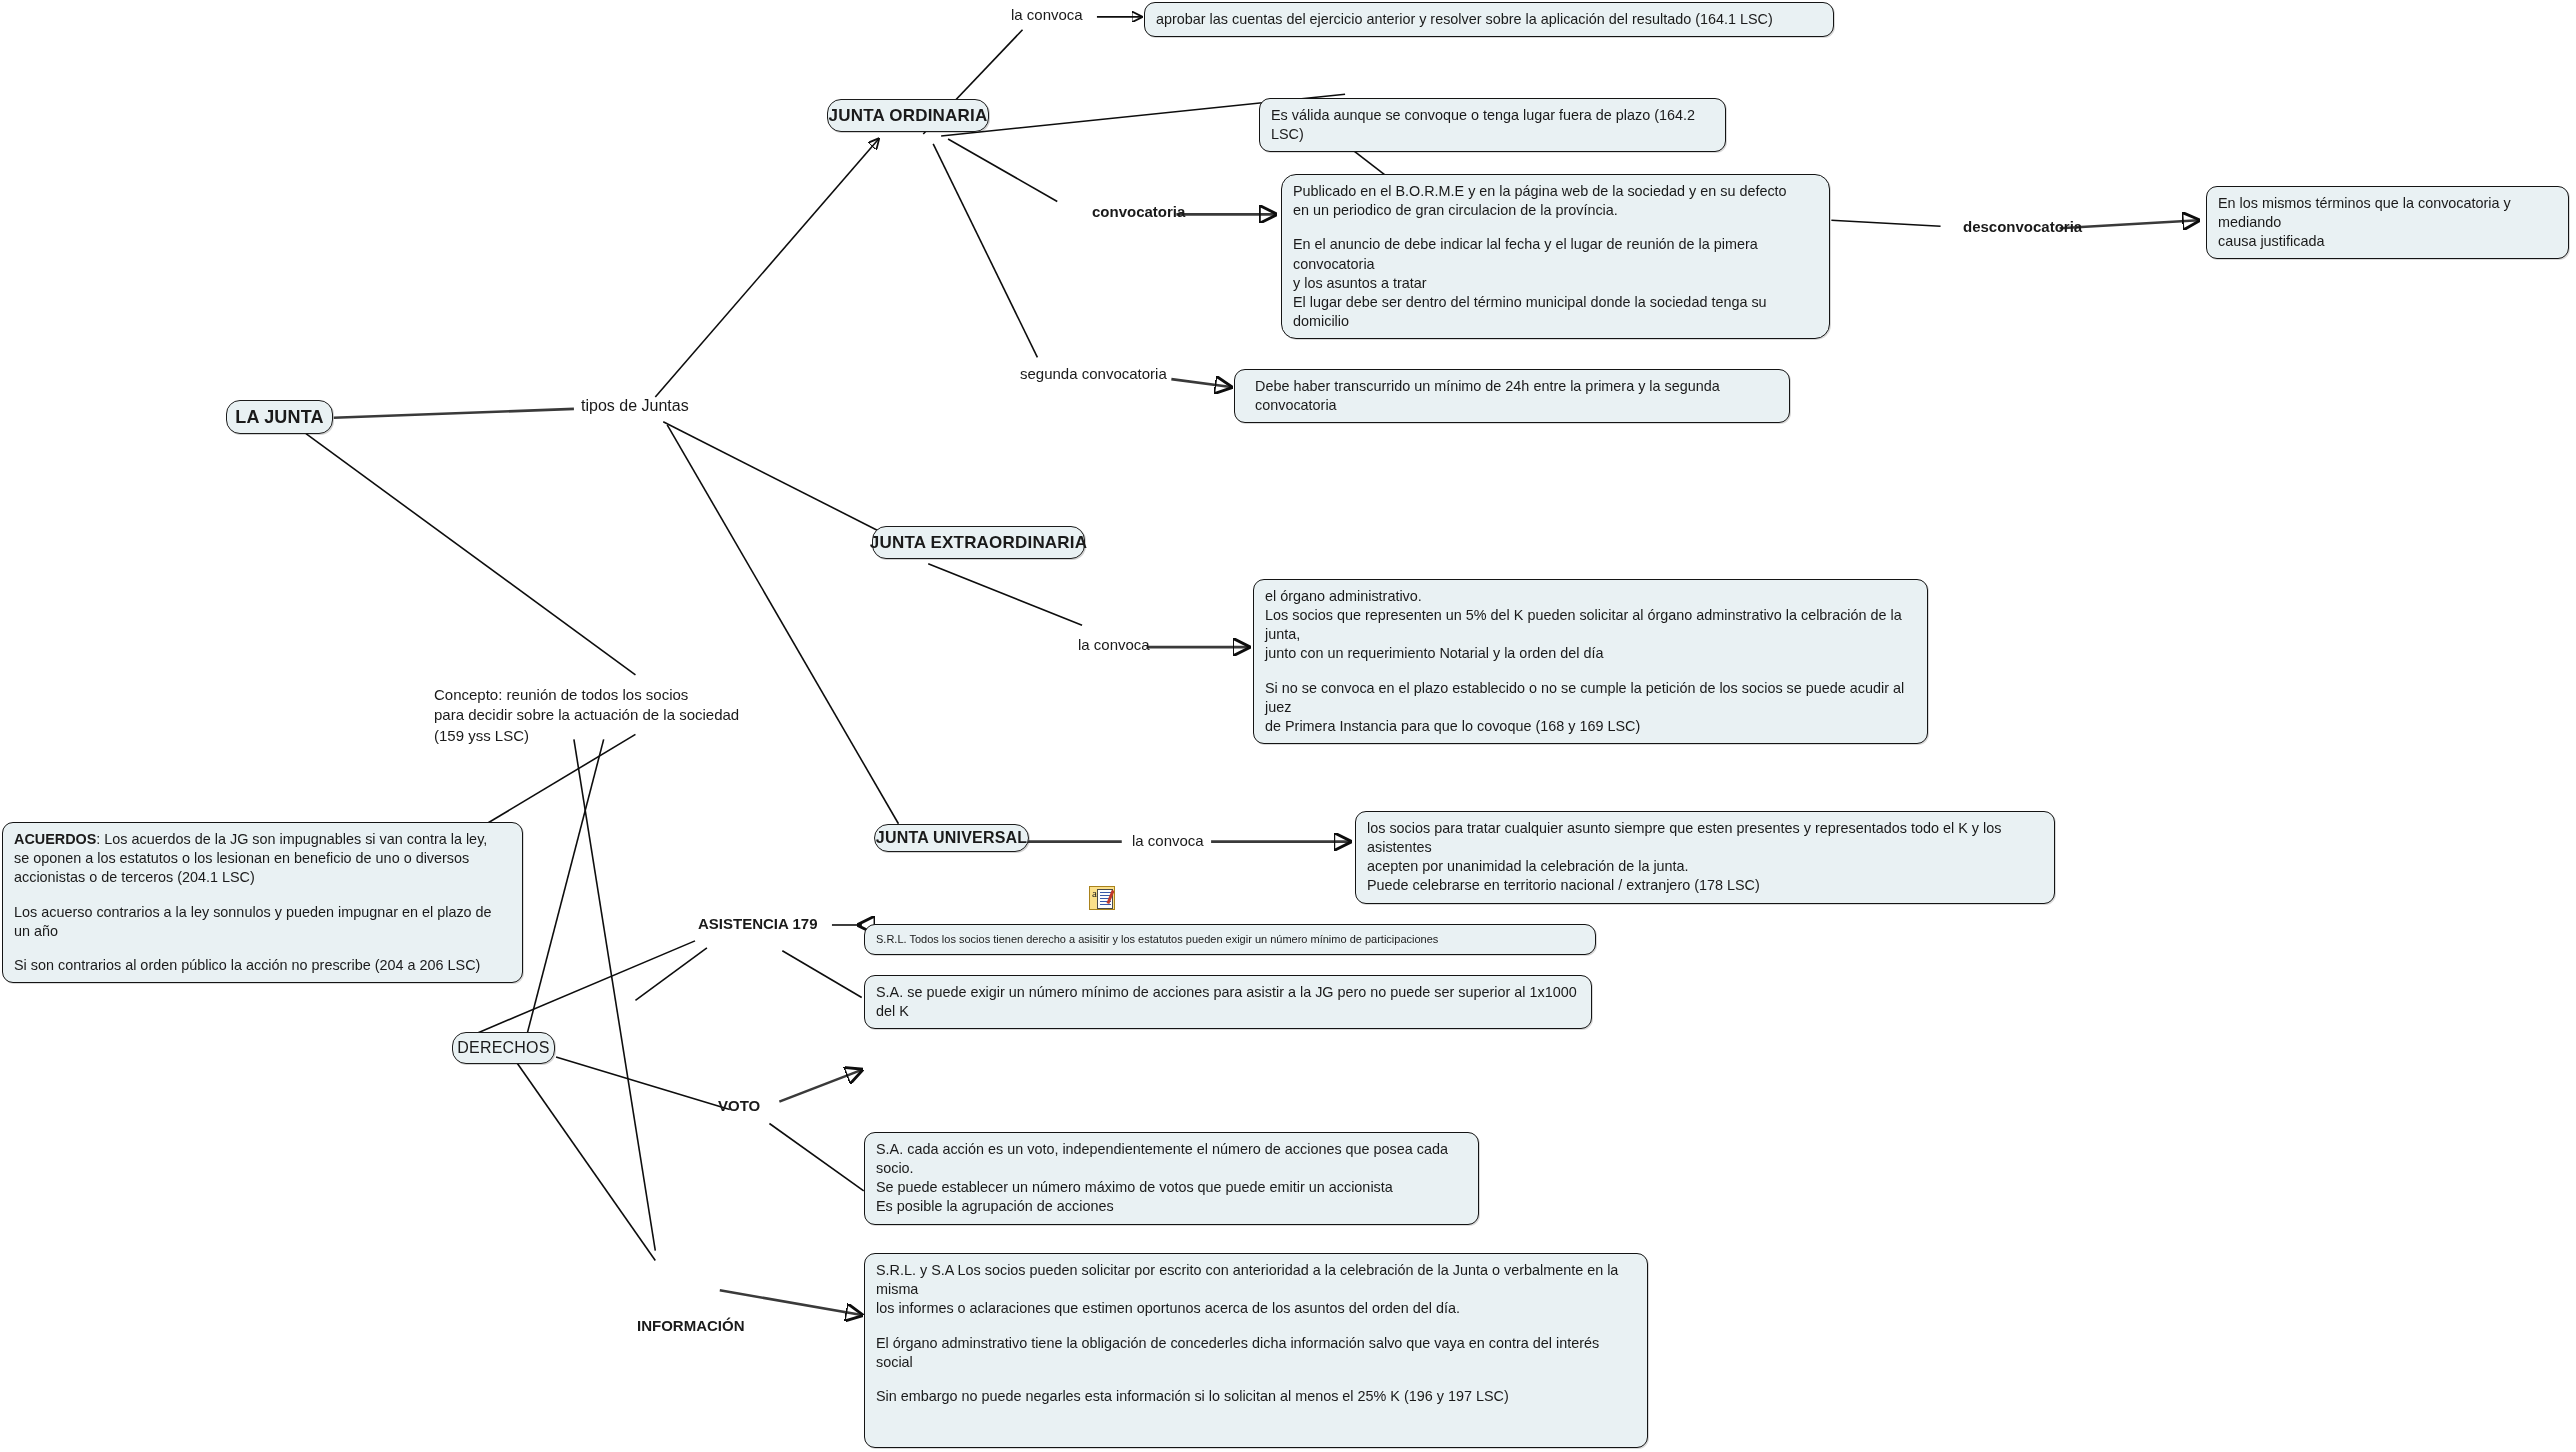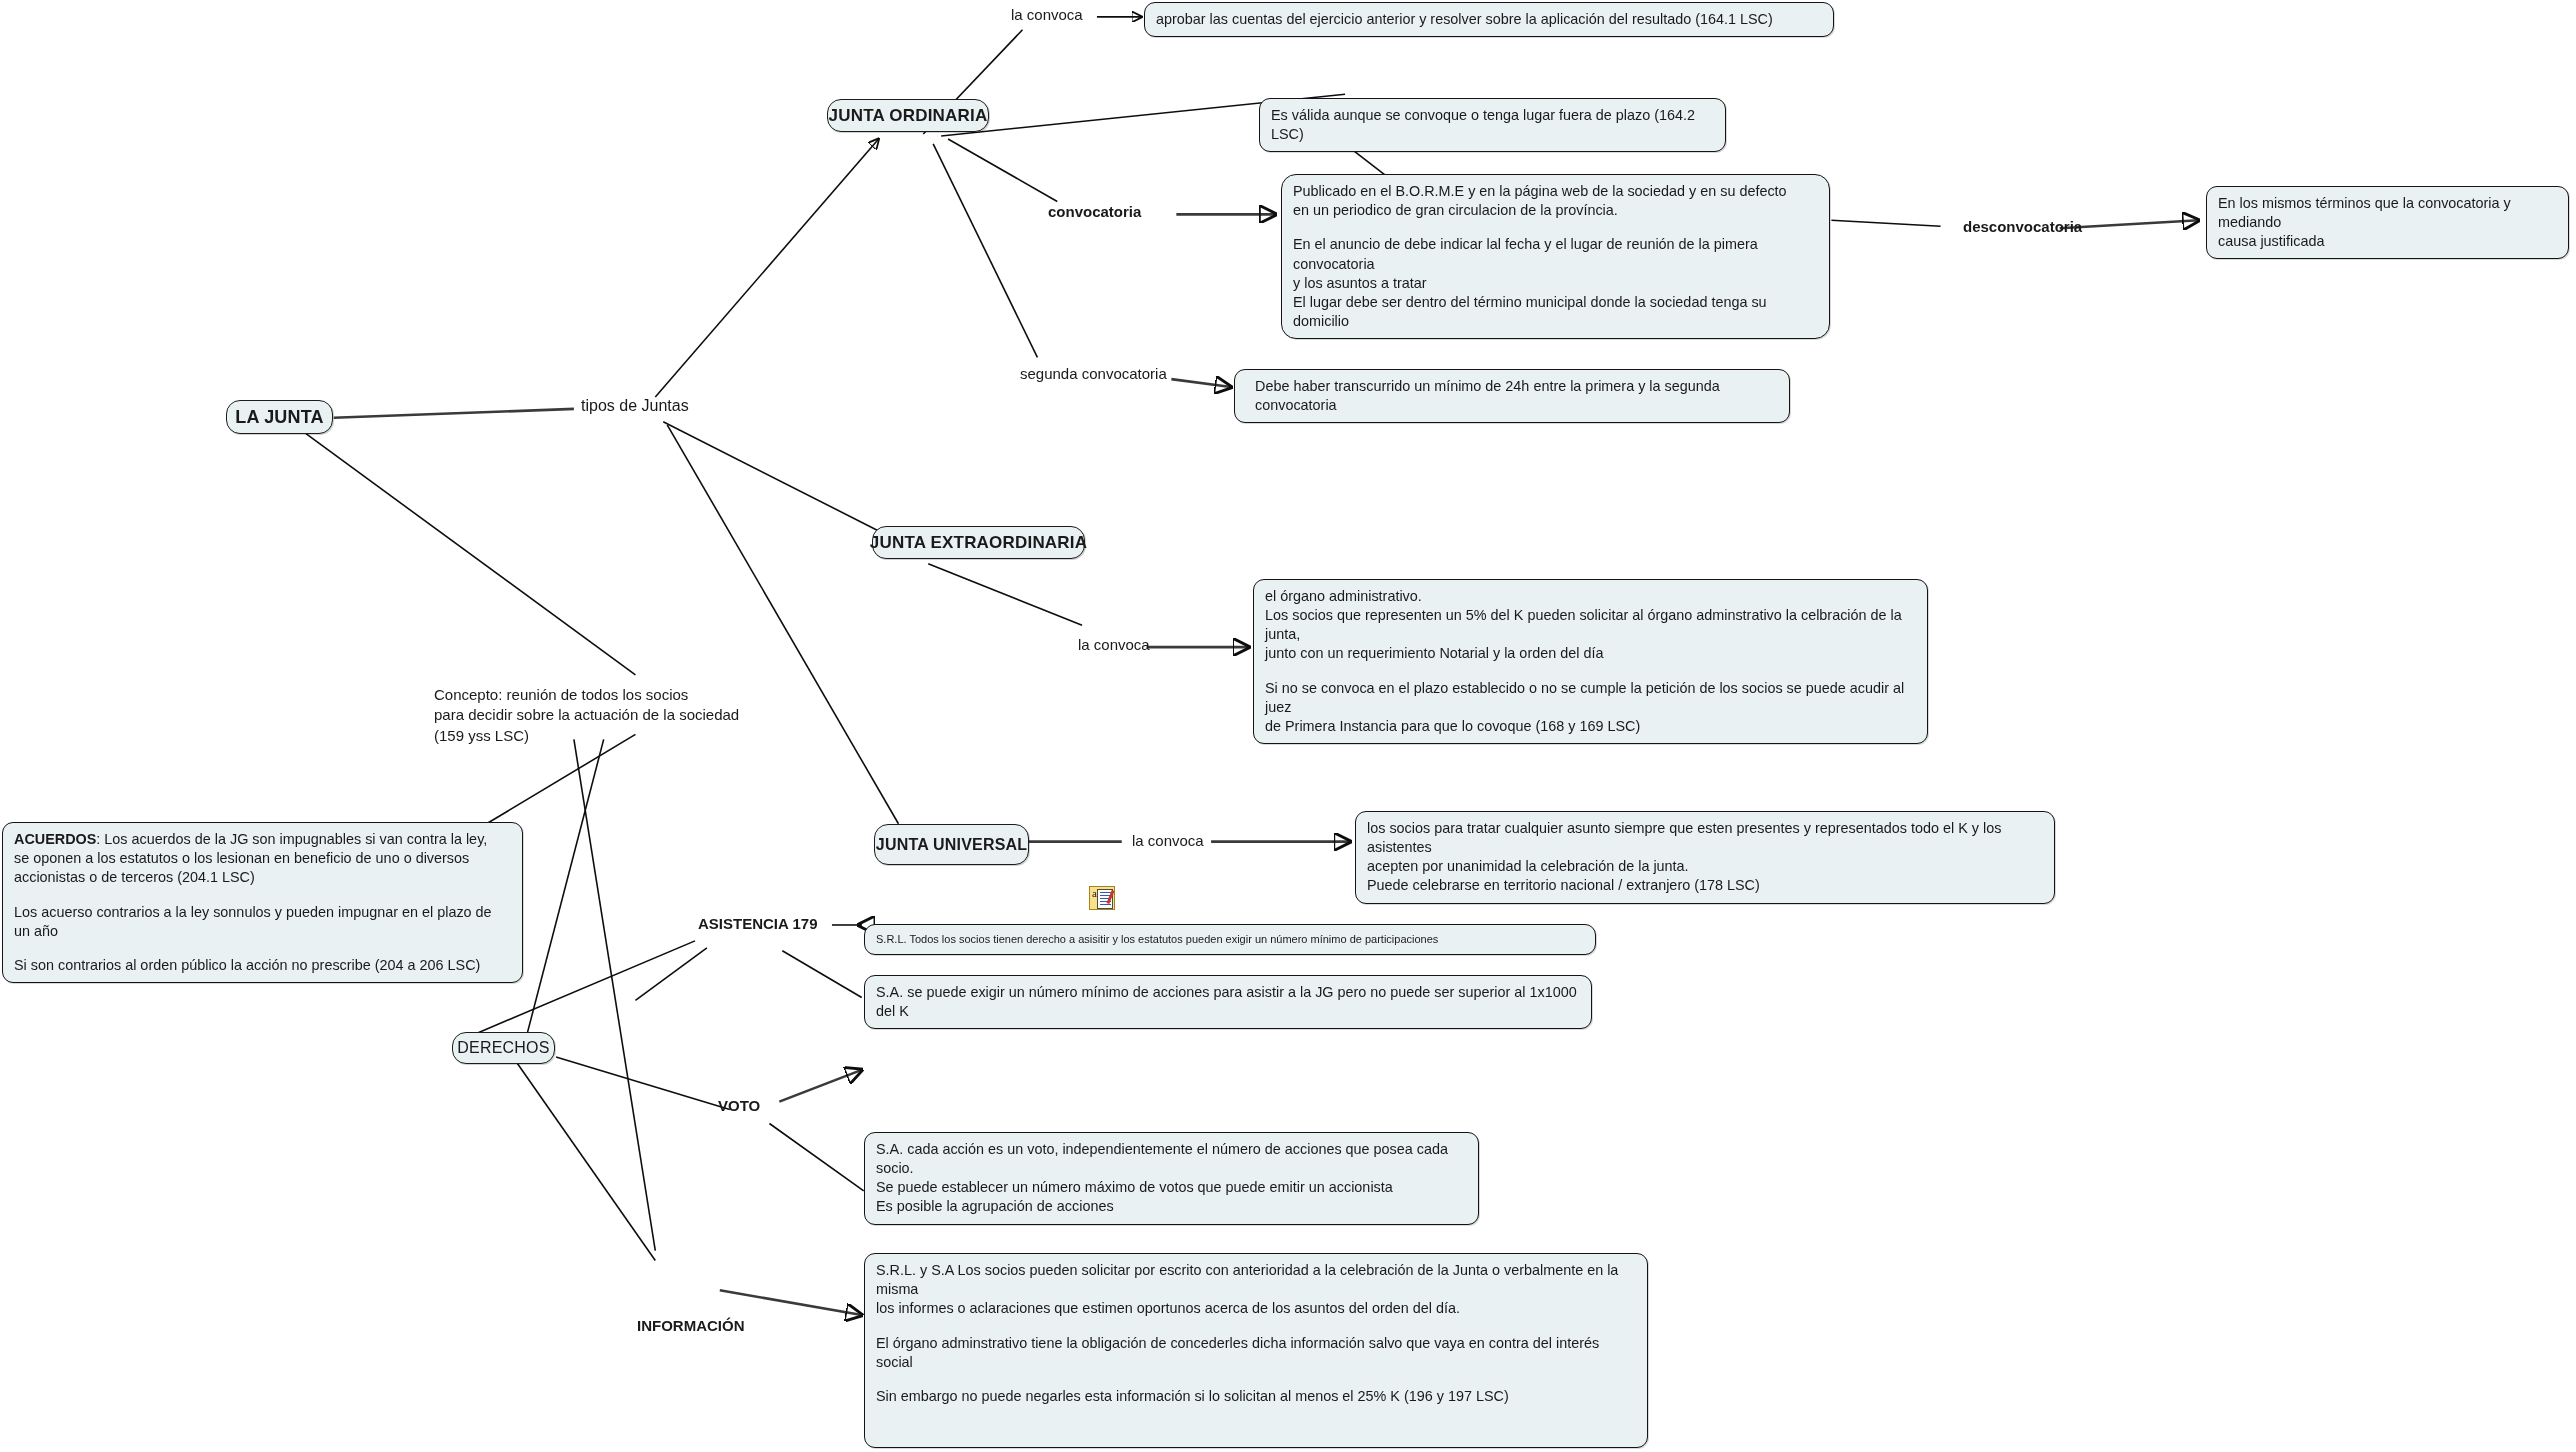--- a/index.html
+++ b/index.html
@@ -213,33 +213,33 @@
   </div>
 
   <div class="capsule" style="left:827px; top:99px; width:162px; height:33px; font-size:17px;">
     <span>JUNTA ORDINARIA</span>
   </div>
 
   <div class="capsule" style="left:872px; top:526px; width:213px; height:33px; font-size:17px;">
     <span>JUNTA EXTRAORDINARIA</span>
   </div>
 
-  <div class="capsule" style="left:874px; top:824px; width:155px; height:41px; font-size:16px;">
+  <div class="capsule" style="left:874px; top:824px; width:155px; height:28px; font-size:16px;">
     <span>JUNTA UNIVERSAL</span>
   </div>
 
   <div class="capsule" style="left:452px; top:1032px; width:103px; height:32px; font-size:16px; font-weight:normal;">
     <span>DERECHOS</span>
   </div>
 
   <div class="elabel" style="left:581px; top:397px; font-size:16px;">tipos de Juntas</div>
 
   <div class="elabel" style="left:1011px; top:6px; font-size:15px;">la convoca</div>
 
-  <div class="elabel bold" style="left:1048px; top:203px; font-size:15px;">convocatoria</div>
+  <div class="elabel bold" style="left:1092px; top:203px; font-size:15px;">convocatoria</div>
 
   <div class="elabel" style="left:1020px; top:365px; font-size:15px;">segunda convocatoria</div>
 
   <div class="elabel bold" style="left:1963px; top:218px; font-size:15px;">desconvocatoria</div>
 
   <div class="elabel" style="left:1078px; top:636px; font-size:15px;">la convoca</div>
 
   <div class="elabel" style="left:1132px; top:832px; font-size:15px;">la convoca</div>
 
   <div class="elabel bold" style="left:698px; top:915px; font-size:15px;">ASISTENCIA 179</div>

